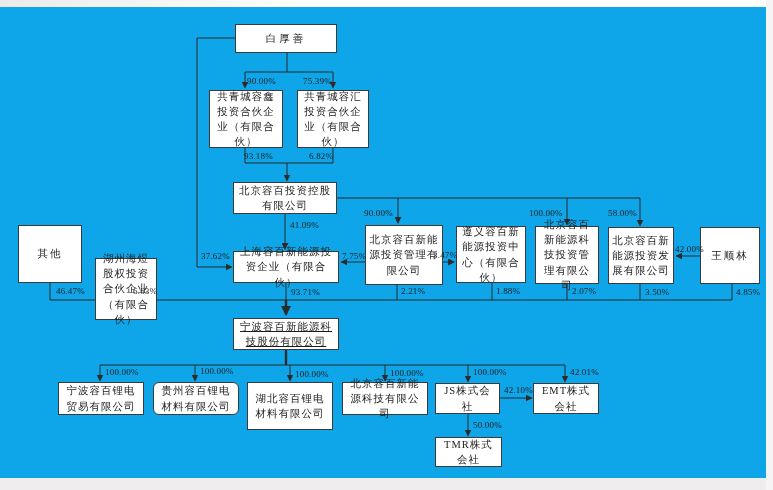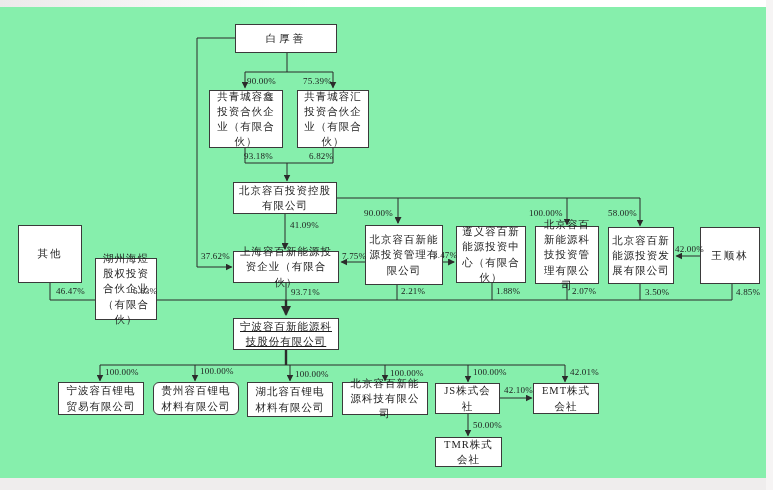--- a/index.html
+++ b/index.html
@@ -1,17 +1,17 @@
 <!DOCTYPE html>
 <html><head>
 <meta charset="utf-8">
 <style>
   html,body{margin:0;padding:0;background:#ffffff;}
   #stage{
-    position:relative;width:773px;height:490px;background:#86efac;overflow:hidden;
+    position:relative;width:773px;height:490px;background:#0ea5e9;overflow:hidden;
     font-family:"Liberation Serif","DejaVu Serif",serif;color:#1c1c1c;
   }
   .wires{position:absolute;left:0;top:0;}
   .node{
     position:absolute;box-sizing:border-box;background:#fff;border:1px solid #3a3a3a;
     display:flex;align-items:center;justify-content:center;text-align:center;
     font-size:10.5px;line-height:1.45;letter-spacing:1px;padding:2px 3px;
   }
   .pct{
     position:absolute;font-size:9px;letter-spacing:0.2px;white-space:nowrap;color:#1c1c1c;
@@ -84,21 +84,21 @@
   <div class="node" style="left:95px;top:222px;width:62px;height:62px;margin-top:36px;">湖州海煜股权投资合伙企业（有限合伙）</div>
   <div class="node" style="left:233px;top:251px;width:106px;height:32px;">上海容百新能源投资企业（有限合伙）</div>
   <div class="node" style="left:365px;top:225px;width:78px;height:60px;">北京容百新能源投资管理有限公司</div>
   <div class="node" style="left:456px;top:226px;width:70px;height:57px;">遵义容百新能源投资中心（有限合伙）</div>
   <div class="node" style="left:535px;top:226px;width:64px;height:58px;">北京容百新能源科技投资管理有限公司</div>
   <div class="node" style="left:608px;top:227px;width:66px;height:57px;">北京容百新能源投资发展有限公司</div>
   <div class="node" style="left:700px;top:227px;width:60px;height:57px;letter-spacing:2px;">王顺林</div>
   <div class="node" style="left:233px;top:318px;width:106px;height:32px;text-decoration:underline;">宁波容百新能源科技股份有限公司</div>
   <div class="node" style="left:58px;top:382px;width:86px;height:33px;">宁波容百锂电贸易有限公司</div>
   <div class="node" style="left:153px;top:382px;width:86px;height:33px;border-radius:6px;">贵州容百锂电材料有限公司</div>
-  <div class="node" style="left:247px;top:382px;width:86px;height:35px;">湖北容百锂电材料有限公司</div>
+  <div class="node" style="left:247px;top:382px;width:86px;height:48px;">湖北容百锂电材料有限公司</div>
   <div class="node" style="left:342px;top:382px;width:86px;height:33px;">北京容百新能源科技有限公司</div>
   <div class="node" style="left:435px;top:383px;width:65px;height:31px;">JS株式会社</div>
   <div class="node" style="left:533px;top:383px;width:66px;height:31px;">EMT株式会社</div>
   <div class="node" style="left:435px;top:437px;width:67px;height:30px;">TMR株式会社</div>
 
   <span class="pct" style="left:247px;top:76px;">90.00%</span>
   <span class="pct" style="left:303px;top:76px;">75.39%</span>
   <span class="pct" style="left:244px;top:151px;">93.18%</span>
   <span class="pct" style="left:309px;top:151px;">6.82%</span>
   <span class="pct" style="left:290px;top:220px;">41.09%</span>

